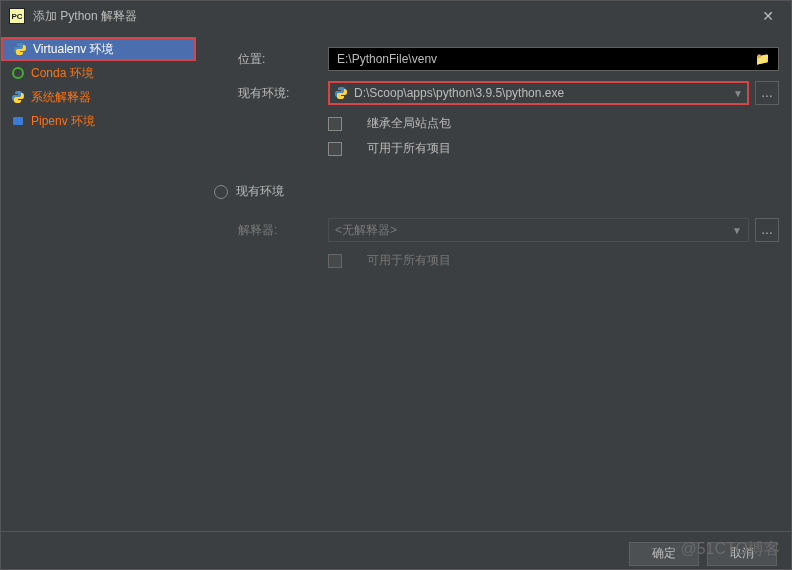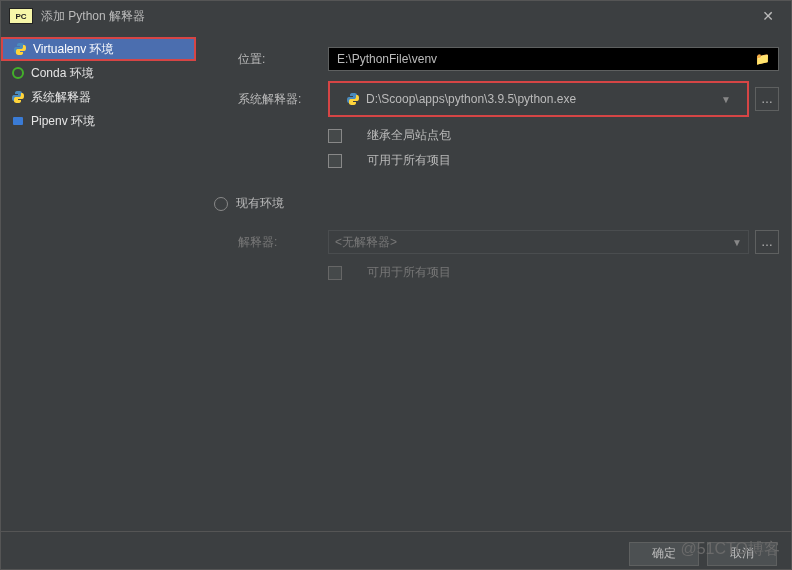--- a/index.html
+++ b/index.html
@@ -1,23 +1,23 @@
 <!DOCTYPE html>
 <html><head>
 <meta charset="utf-8">
 <style>
 * { box-sizing: border-box; margin: 0; padding: 0; }
 body { width: 792px; height: 570px; background: #3c3f41; font-family: "Microsoft YaHei", sans-serif; font-size: 12px; color: #bbbbbb; overflow: hidden; border: 1px solid #555; }
 .titlebar { height: 30px; display: flex; align-items: center; padding: 0 8px; background: #3c3f41; }
-.titlebar .pc-icon { width: 24px; height: 16px; background: #f7f7a9; border: 1px solid #222; display: flex; align-items: center; justify-content: center; font-size: 8px; font-weight: bold; color: #222; margin-right: 8px; }
+.titlebar .pc-icon { width: 16px; height: 16px; background: #f7f7a9; border: 1px solid #222; display: flex; align-items: center; justify-content: center; font-size: 8px; font-weight: bold; color: #222; margin-right: 8px; }
 .titlebar .title { flex: 1; color: #bbb; font-size: 12px; }
 .titlebar .close { width: 30px; text-align: center; color: #bbb; font-size: 14px; cursor: pointer; }
 .body { display: flex; height: 500px; }
 .sidebar { width: 195px; background: #3c3f41; padding-top: 6px; }
-.sidebar-item { display: flex; align-items: center; height: 24px; padding: 0 10px; cursor: pointer; color: #e5e5e5; gap: 6px; }
+.sidebar-item { display: flex; align-items: center; height: 24px; padding: 0 10px; cursor: pointer; color: #f97316; gap: 6px; }
 .sidebar-item.active { background: #4b6eaf; color: #fff; }
 .highlight-red { border: 2px solid #d64545; }
 .icon { width: 14px; height: 14px; display: inline-flex; align-items: center; justify-content: center; }
 .main { flex: 1; padding: 8px 12px 0 18px; }
 .radio-row { display: flex; align-items: center; gap: 8px; margin-bottom: 18px; }
 .radio { width: 14px; height: 14px; border-radius: 50%; border: 1px solid #888; display: inline-flex; align-items: center; justify-content: center; }
 .radio.checked::after { content: ""; width: 6px; height: 6px; border-radius: 50%; background: #ccc; }
 .form-row { display: flex; align-items: center; margin-bottom: 10px; margin-top: 8px; }
 .form-label { width: 90px; color: #bbb; }
 .form-label.disabled { color: #777; }
@@ -27,21 +27,21 @@
 .dropdown { flex: 1; height: 24px; background: #3c3f41; border: 1px solid #5e6060; color: #bbb; padding: 0 6px; display: flex; align-items: center; justify-content: space-between; gap: 6px; }
 .dropdown.disabled { color: #777; border-color: #4a4d4f; }
 .dropdown-content { display: flex; align-items: center; gap: 6px; }
 .chev { color: #888; font-size: 10px; }
 .ellipsis-btn { width: 24px; height: 24px; background: #3c3f41; border: 1px solid #5e6060; color: #bbb; display: flex; align-items: center; justify-content: center; cursor: pointer; }
 .checkbox-row { display: flex; align-items: center; gap: 25px; margin-left: 90px; margin-bottom: 8px; }
 .checkbox { width: 14px; height: 14px; border: 1px solid #888; background: #45494a; }
 .checkbox-row.disabled { color: #777; }
 .checkbox-row.disabled .checkbox { border-color: #666; }
 .section-gap { height: 18px; }
-.highlight-base { border: 2px solid #d64545; padding: 16px; }
+.highlight-base { border: 2px solid #d64545; padding: 4px; }
 .footer { height: 44px; border-top: 1px solid #555; display: flex; align-items: center; justify-content: flex-end; padding: 0 14px; gap: 8px; }
 .btn { min-width: 70px; height: 24px; background: #4c5052; border: 1px solid #5e6060; color: #bbb; display: flex; align-items: center; justify-content: center; cursor: pointer; }
 .watermark { position: absolute; right: 12px; bottom: 10px; color: #6a6a6a; font-size: 16px; pointer-events: none; }
 </style>
 </head>
 <body>
 
 <div class="titlebar">
   <div class="pc-icon">PC</div>
   <div class="title">添加 Python 解释器</div>
@@ -92,21 +92,21 @@
       <div class="form-label">位置:</div>
       <div class="input-wrap">
         <div class="text-input">
           <span>E:\PythonFile\venv</span>
           <span class="folder-icon">📁</span>
         </div>
       </div>
     </div>
 
     <div class="form-row" style="padding-left:24px;">
-      <div class="form-label">系统解释器:</div>
+      <div class="form-label">现有环境:</div>
       <div class="input-wrap">
         <div class="dropdown highlight-base">
           <span class="dropdown-content">
             <span class="icon">
                 <svg width="14" height="14" viewBox="0 0 14 14">
                   <path d="M7 1c-2 0-3 .5-3 2v1h3v1H3c-1.5 0-2 1-2 3s.5 3 2 3h1V9c0-1.5 1-2 2-2h3c1 0 2-.5 2-2V3c0-1.5-1-2-4-2z" fill="#4b8bbe"></path>
                   <path d="M7 13c2 0 3-.5 3-2v-1H7V9h4c1.5 0 2-1 2-3s-.5-3-2-3h-1v2c0 1.5-1 2-2 2H5c-1 0-2 .5-2 2v2c0 1.5 1 2 4 2z" fill="#ffd43b"></path>
                 </svg>
               </span>
             <span>D:\Scoop\apps\python\3.9.5\python.exe</span>

